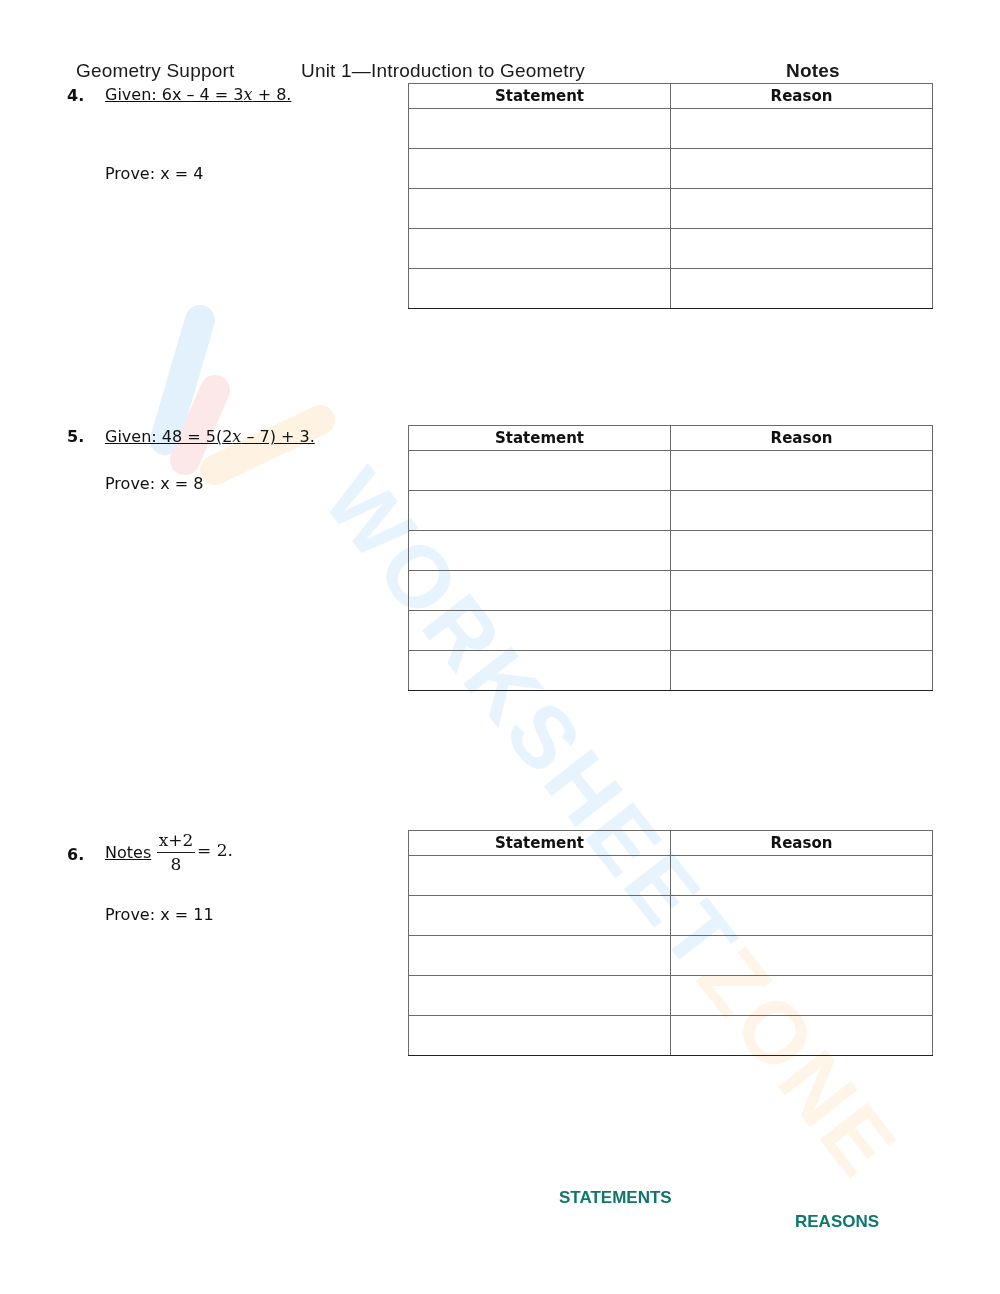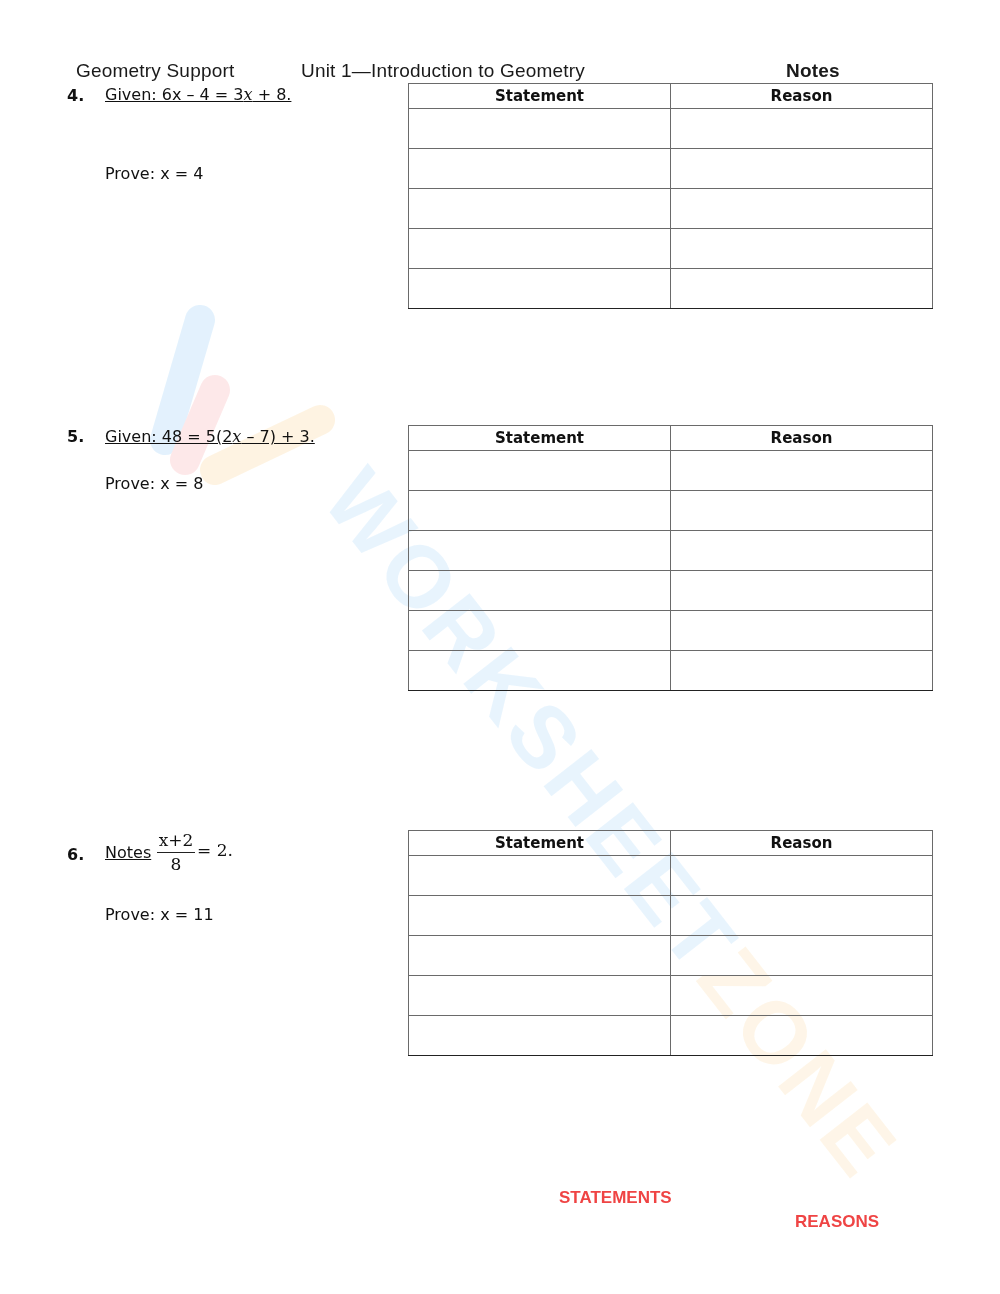--- a/index.html
+++ b/index.html
@@ -27,21 +27,21 @@
   .frac .rhs { position: absolute; left: 40px; top: 10px; white-space: nowrap; }
 
   table.proof { position: absolute; left: 408px; width: 525px; border-collapse: collapse; z-index: 2; background: transparent; }
   table.proof th, table.proof td { border: 1px solid #6a6a6a; }
   table.proof { border: 1.5px solid #222; }
   table.proof th { height: 25px; font-family: "DejaVu Sans", sans-serif; font-weight: bold; font-size: 15px; text-align: center; vertical-align: middle; padding: 0; color: #111; }
   table.proof td { height: 40px; width: 262px; }
   table.proof tr:last-child td { border-bottom: 1.5px solid #222; }
 
   .footer { position: absolute; top: 1188px; left: 0; width: 1000px; z-index: 2; }
-  .footer span { position: absolute; top: 0; font-family: "Liberation Sans", sans-serif; font-weight: bold; font-size: 17px; color: #ef4444; }
+  .footer span { position: absolute; top: 0; font-family: "Liberation Sans", sans-serif; font-weight: bold; font-size: 17px; color: #0f766e; }
   .f-statements { left: 559px; }
   .f-reasons { left: 795px; margin-top: 24px; }
 </style>
 </head>
 <body>
 
 <svg class="watermark" viewBox="0 0 1000 1294" xmlns="http://www.w3.org/2000/svg">
   <g opacity="0.13">
     <line x1="200" y1="320" x2="165" y2="440" stroke="#2d9cf0" stroke-width="30" stroke-linecap="round"></line>
     <line x1="215" y1="390" x2="185" y2="460" stroke="#f2545b" stroke-width="30" stroke-linecap="round"></line>

